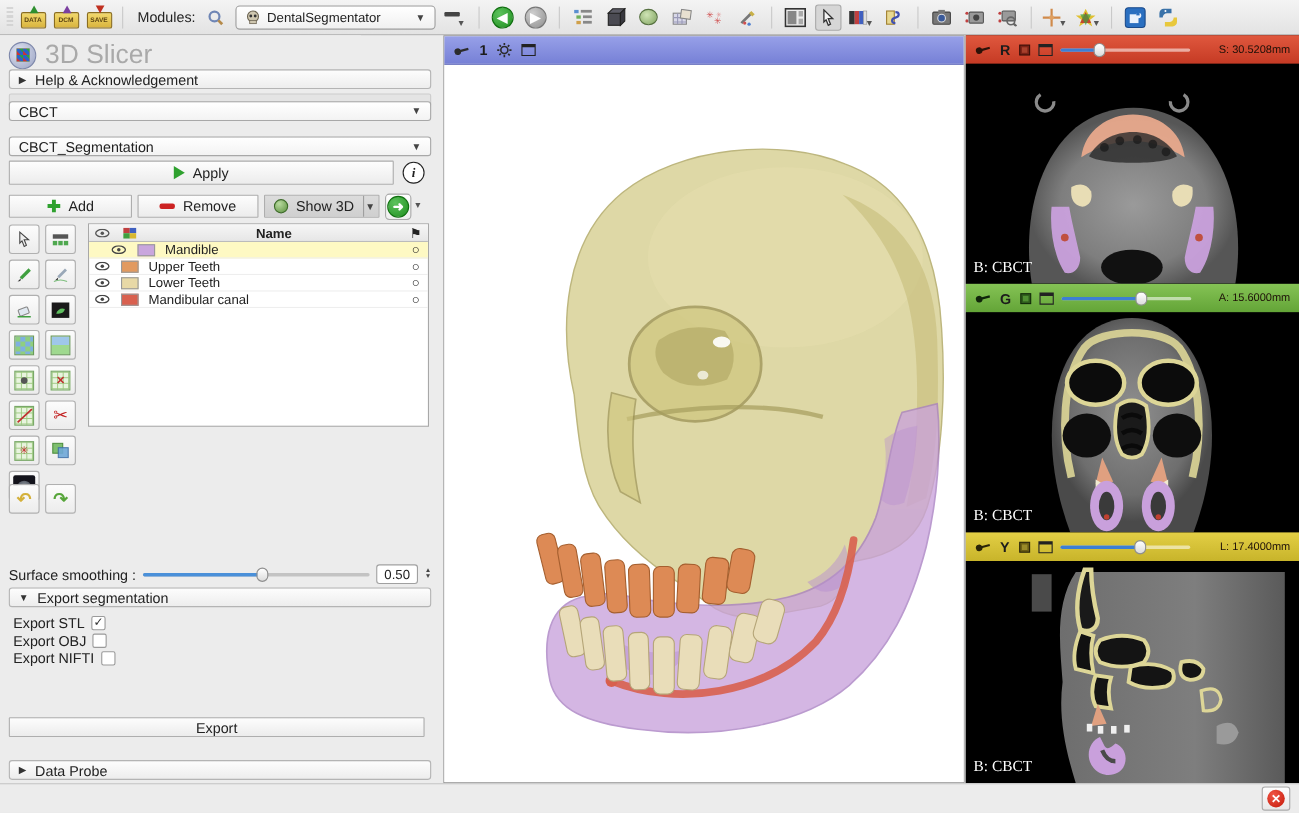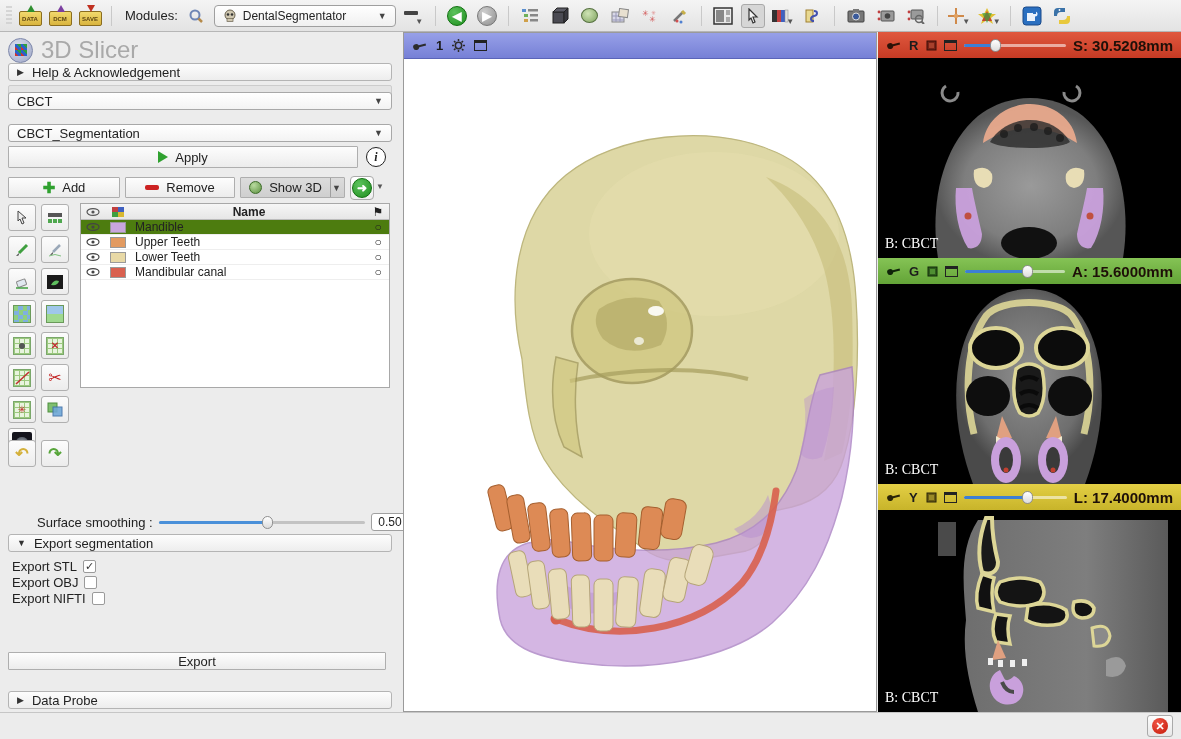--- a/index.html
+++ b/index.html
@@ -76,28 +76,28 @@
   .mask-ic span { width:12px; height:10px; border-radius:50% 50% 40% 40%; background:radial-gradient(#9aa0a8,#3c424c); display:block; }
 
   
   #seg-table { position:absolute; left:80px; top:171px; width:310px; height:185px; background:#fff; border:1px solid #a8a8a8; font-size:12px; }
   #seg-header { display:flex; height:16px; background:linear-gradient(#f6f6f6,#e6e6e6); border-bottom:1px solid #bbb; align-items:center; }
   #seg-header .h-name { flex:1; text-align:center; font-weight:bold; }
   .col-eye { width:24px; display:flex; justify-content:center; }
   .col-swatch { width:26px; display:flex; justify-content:center; }
   .col-status { width:22px; display:flex; justify-content:center; }
   .seg-row { display:flex; height:15px; align-items:center; border-bottom:1px solid #eee; }
-  .seg-row.selected { background:#4d7c0f; }
+  .seg-row.selected { background:#fef9c3;padding-left:15px; }
   .swatch { width:16px; height:11px; border:1px solid #999; }
   .seg-name { flex:1; padding-left:4px; white-space:nowrap; }
   .status-glyph { font-size:12px; color:#222; }
   .eye-svg { display:block; }
 
   
-  #smooth-row { position:absolute; left:8px; top:480px; width:384px; height:20px; display:flex; align-items:center; gap:6px;margin-left:29px; }
+  #smooth-row { position:absolute; left:8px; top:480px; width:384px; height:20px; display:flex; align-items:center; gap:6px; }
   #smooth-label { font-size:13px; white-space:nowrap; }
   .slider { position:relative; flex:1; height:14px; }
   .slider .track { position:absolute; left:0; right:0; top:6px; height:3px; background:#c3c3c3; border-radius:2px; }
   .slider .fill { position:absolute; left:0; top:6px; height:3px; background:#4a90d9; border-radius:2px; }
   .slider .thumb { position:absolute; top:1px; width:11px; height:13px; background:linear-gradient(#fff,#dcdcdc); border:1px solid #8f8f8f; border-radius:6px; }
   #smooth-spin { width:38px; height:18px; background:#fff; border:1px solid #a0a0a0; border-radius:3px; display:flex; align-items:center; justify-content:center; font-size:12px; }
   #smooth-arrows { display:flex; flex-direction:column; font-size:6px; line-height:5px; color:#444; }
   .chk-row { position:absolute; left:12px; height:15px; display:flex; align-items:center; gap:6px; font-size:13px; }
   .checkbox { width:13px; height:13px; background:#fff; border:1px solid #9a9a9a; border-radius:2px; font-size:11px; line-height:11px; text-align:center; color:#333; }
   .checkbox.on::after { content:"✓"; }
@@ -116,21 +116,21 @@
   
   #slices { position:absolute; left:878px; top:32px; width:303px; height:680px; background:#000; }
   .slice-block { position:relative; width:303px; }
   .sheader { height:26px; display:flex; align-items:center; gap:7px; padding:0 8px; }
   #red-h { background:linear-gradient(#e0583e,#c53a24); }
   #green-h { background:linear-gradient(#85c355,#63a437); }
   #yellow-h { background:linear-gradient(#e3cf45,#c8b42a); }
   .sheader .slider { max-width:118px; }
   .sheader .track { background:rgba(255,255,255,.55); }
   .sheader .fill { background:#3d7fd4; }
-  .offset { font-size:15px; color:#1e1008; white-space:nowrap; margin-left:auto;font-weight:bold; }
+  .offset { font-size:10px; color:#1e1008; white-space:nowrap; margin-left:auto; }
   .scontent { position:relative; width:303px; background:#000; overflow:hidden; }
   .corner-label { position:absolute; left:7px; bottom:6px; color:#fff; font-family:"Liberation Serif",serif; font-size:14px; }
 
   
   #statusbar { position:absolute; left:0; top:712px; width:1181px; height:27px; background:#ececec; border-top:1px solid #c6c6c6; }
   #close-err { position:absolute; right:8px; top:2px; width:26px; height:22px; background:linear-gradient(#fdfdfd,#e8e8e8);
     border:1px solid #aaa; border-radius:3px; display:flex; align-items:center; justify-content:center; }
   #close-err .dot { width:16px; height:16px; border-radius:50%; background:radial-gradient(circle at 35% 30%, #f05545, #c41808);
     color:#fff; font-size:11px; font-weight:bold; display:flex; align-items:center; justify-content:center; }
 </style>

